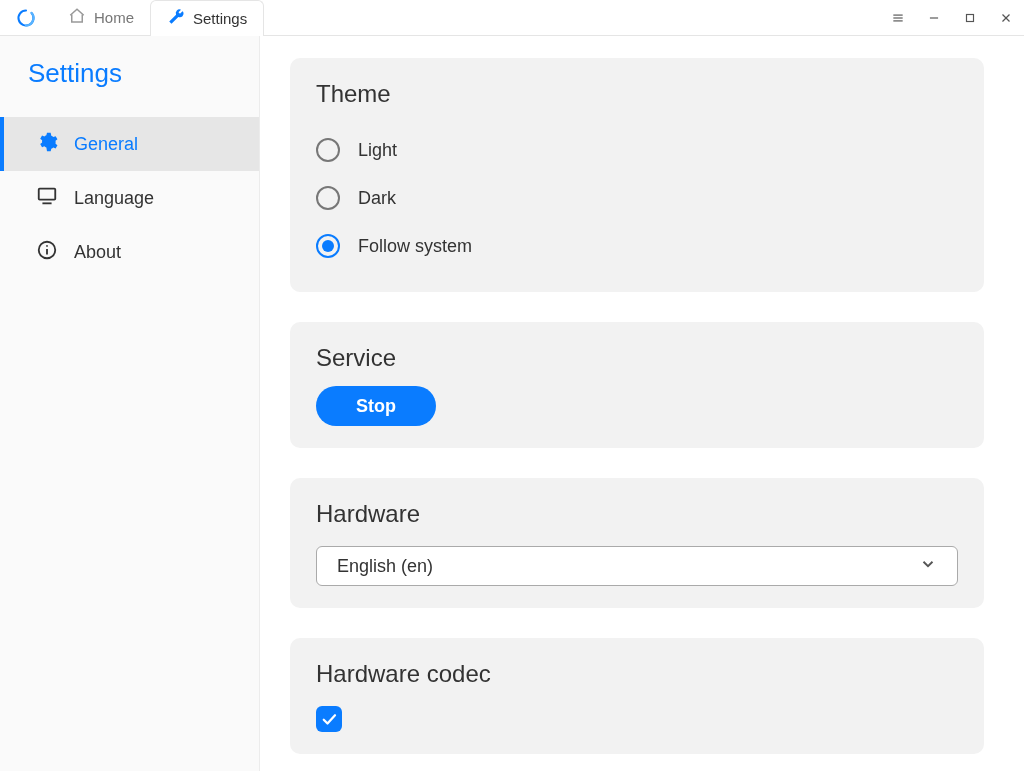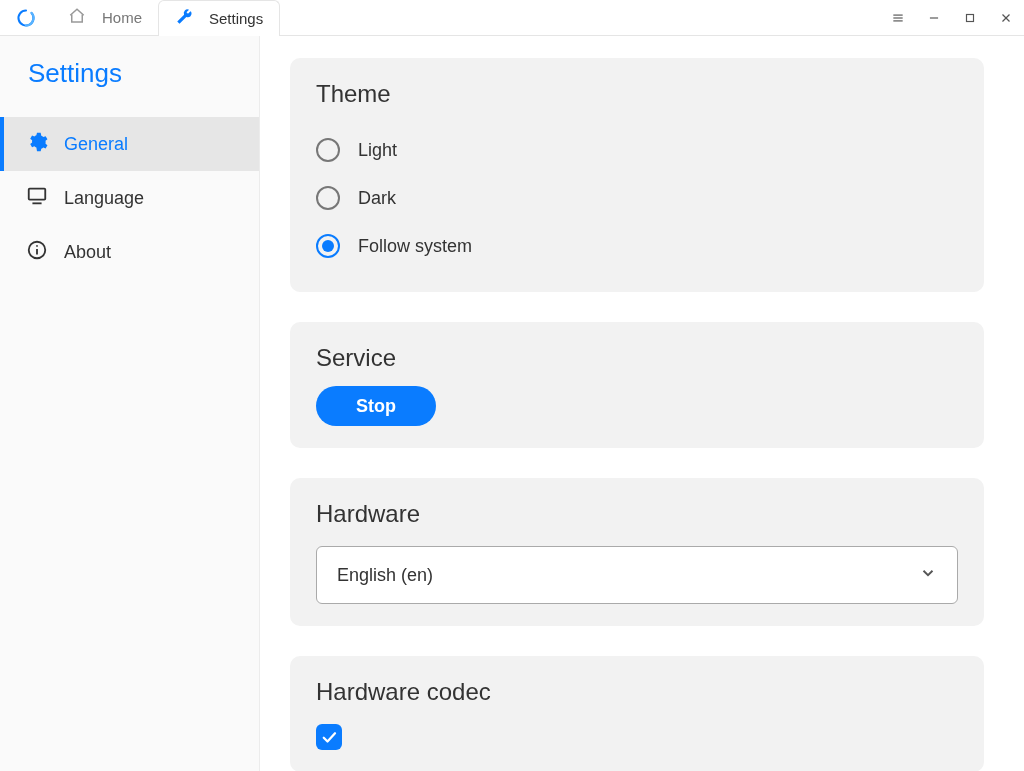--- a/index.html
+++ b/index.html
@@ -3,57 +3,57 @@
 <meta charset="utf-8">
 <style>
   * { box-sizing: border-box; margin: 0; padding: 0; font-family: "Segoe UI", Arial, sans-serif; }
   html, body { width: 1024px; height: 771px; overflow: hidden; background: #fff; }
   body { display: flex; flex-direction: column; }
 
   
   .titlebar { height: 36px; display: flex; align-items: stretch; border-bottom: 1px solid #e5e5e5; background: #fff; }
   .appicon { width: 52px; display: flex; align-items: center; justify-content: center; }
   .appicon svg { width: 20px; height: 20px; }
-  .tab { display: flex; align-items: center; gap: 16px; padding: 1px 16px; font-size: 15px; color: #888; }
+  .tab { display: flex; align-items: center; gap: 8px; padding: 1px 16px; font-size: 15px; color: #888; }
   .tab svg { width: 18px; height: 18px; }
   .tab.active { background: #fff; color: #333; border-top-left-radius: 6px; border-top-right-radius: 6px; border: 1px solid #e5e5e5; border-bottom: none; margin-bottom: -1px; }
   .tab.active svg { color: #0a7cff; }
   .tab.inactive { color: #777; }
   .tab.inactive svg { color: #999; }
   .drag-region { flex: 1; }
   .wincontrols { display: flex; }
   .winbtn { width: 36px; display: flex; align-items: center; justify-content: center; color: #555; cursor: pointer; }
   .winbtn svg { width: 14px; height: 14px; }
 
   
   .app { flex: 1; display: flex; min-height: 0; }
   .sidebar { width: 260px; background: #fafafa; border-right: 1px solid #ececec; display: flex; flex-direction: column; }
   .side-title { color: #0a7cff; font-size: 26px; font-weight: 500; padding: 22px 0 28px 28px; }
   .nav { display: flex; flex-direction: column; }
-  .nav-item { display: flex; align-items: center; gap: 16px; height: 54px; padding-left: 26px; font-size: 18px; color: #333; cursor: pointer; }
+  .nav-item { display: flex; align-items: center; gap: 16px; height: 54px; padding-left: 36px; font-size: 18px; color: #333; cursor: pointer; }
   .nav-item svg { width: 22px; height: 22px; }
   .nav-item.active { background: #e6e6e6; color: #0a7cff; position: relative; }
   .nav-item.active::before { content: ""; position: absolute; left: 0; top: 0; bottom: 0; width: 4px; background: #0a7cff; }
   .nav-item.active svg { color: #0a7cff; }
 
   .content { flex: 1; overflow: auto; padding: 22px 40px 22px 30px; }
   .card { background: #f2f2f2; border-radius: 10px; padding: 22px 26px; margin-bottom: 30px; }
   .card-title { font-size: 24px; color: #333; margin-bottom: 18px; font-weight: 400; }
   .card-title-only { margin-bottom: 14px; }
 
   .btn-primary { background: #0a7cff; color: #fff; border: none; border-radius: 20px; font-size: 18px; font-weight: 600; height: 40px; width: 120px; cursor: pointer; }
 
   .radio-row { display: flex; align-items: center; gap: 18px; height: 48px; cursor: pointer; }
   .radio-outer { width: 24px; height: 24px; border-radius: 50%; border: 2.5px solid #777; display: flex; align-items: center; justify-content: center; }
   .radio-row.selected .radio-outer { border-color: #0a7cff; }
   .radio-inner { width: 12px; height: 12px; border-radius: 50%; background: transparent; }
   .radio-row.selected .radio-inner { background: #0a7cff; }
   .radio-label { font-size: 18px; color: #333; }
 
-  .select { display: flex; align-items: center; justify-content: space-between; border: 1px solid #aaa; background: #fff; border-radius: 6px; height: 58px; padding: 0 20px; cursor: pointer; margin-top: 6px; }
+  .select { display: flex; align-items: center; justify-content: space-between; border: 1px solid #aaa; background: #fff; border-radius: 6px; height: 40px; padding: 0 20px; cursor: pointer; margin-top: 6px; }
   .select span { font-size: 18px; color: #333; }
   .select svg { width: 18px; height: 18px; color: #555; }
 
   .check-row { display: flex; align-items: center; gap: 16px; cursor: pointer; }
   .checkbox { width: 26px; height: 26px; border-radius: 6px; background: #0a7cff; display: flex; align-items: center; justify-content: center; }
   .checkbox svg { width: 18px; height: 18px; color: #fff; stroke: #fff; }
   .check-label { font-size: 18px; color: #333; }
 </style>
 </head>
 <body>

